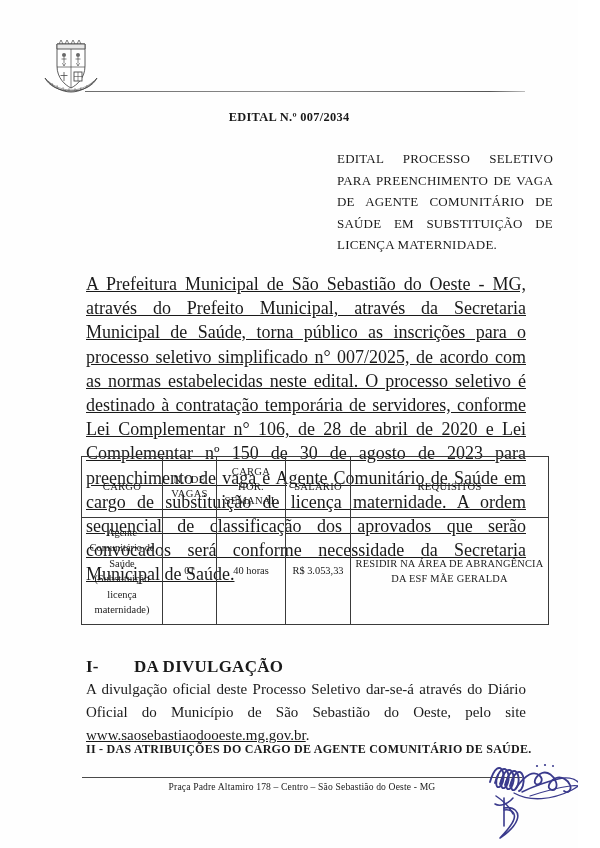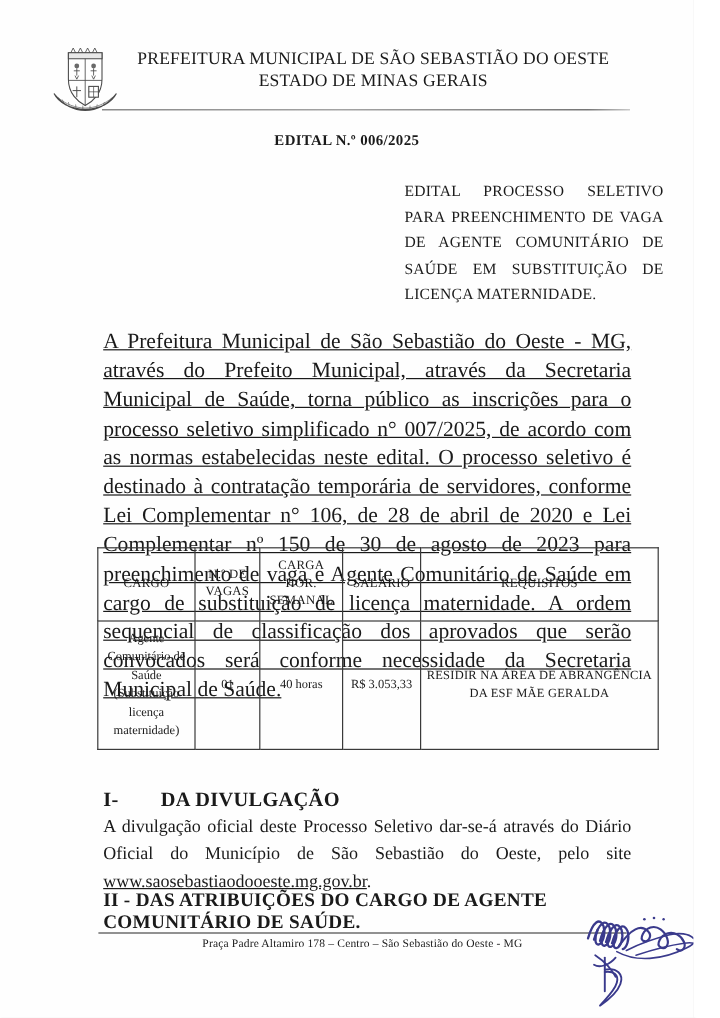--- a/index.html
+++ b/index.html
@@ -165,21 +165,21 @@
     left: 86px; top: 678px;
     width: 440px;
     font-size: 15px;
     line-height: 23px;
     text-align: justify;
   }
   .url { text-decoration: underline; }
 
   #sec2-heading {
     left: 86px; top: 742px;
-    font-size: 16px;
+    font-size: 12px;
   }
 
   
   .footer-rule {
     position: absolute;
     left: 82px; top: 777px;
     width: 440px;
     height: 1px;
     background: #4a4a4a;
   }
@@ -233,29 +233,25 @@
           <path d="M35 36 v9 M31 40.5 h8" stroke-width="0.6"></path>
 
           <path d="M2 42 C10 52 20 56 28 56 C36 56 46 52 54 42
                    C50 50 40 55 28 55 C16 55 6 50 2 42 Z" fill="#f2f2f2"></path>
           <path d="M5 45 C12 51 20 54 28 54 C36 54 44 51 51 45" stroke-width="0.5"></path>
           <path d="M9 47 l1 3 M14 49 l0.6 3 M20 51 l0.3 3 M26 52 v3 M32 52 v3 M38 51 l-0.4 3 M44 49 l-0.8 3" stroke-width="0.45"></path>
         </g>
       </svg>
     </div>
 
-    <div class="header-titles">
-      <div class="header-line1">PREFEITURA MUNICIPAL DE SÃO SEBASTIÃO DO OESTE</div>
-      <div class="header-line2">ESTADO DE MINAS GERAIS</div>
-    </div>
   </div>
 
   <div class="header-rule"></div>
 
-  <div class="edital-no">EDITAL N.º 006/2025</div>
+  <div class="edital-no">EDITAL N.º 007/2034</div>
 
   <div class="title-block">EDITAL PROCESSO SELETIVO PARA PREENCHIMENTO DE VAGA DE AGENTE COMUNITÁRIO DE SAÚDE EM SUBSTITUIÇÃO DE LICENÇA MATERNIDADE.</div>
 
   <div class="body-par">A Prefeitura Municipal de São Sebastião do Oeste - MG, através do Prefeito Municipal, através da Secretaria Municipal de Saúde, torna público as inscrições para o processo seletivo simplificado n° 007/2025, de acordo com as normas estabelecidas neste edital. O processo seletivo é destinado à contratação temporária de servidores, conforme Lei Complementar n° 106, de 28 de abril de 2020 e Lei Complementar nº 150 de 30 de agosto de 2023 para preenchimento de vaga e Agente Comunitário de Saúde em cargo de substituição de licença maternidade. A ordem sequencial de classificação dos aprovados que serão convocados será conforme necessidade da Secretaria Municipal de Saúde.</div>
 
   <div class="tbl-wrap">
     <table class="vacancy">
       <colgroup>
         <col class="col-cargo">
           <col class="col-vagas">

